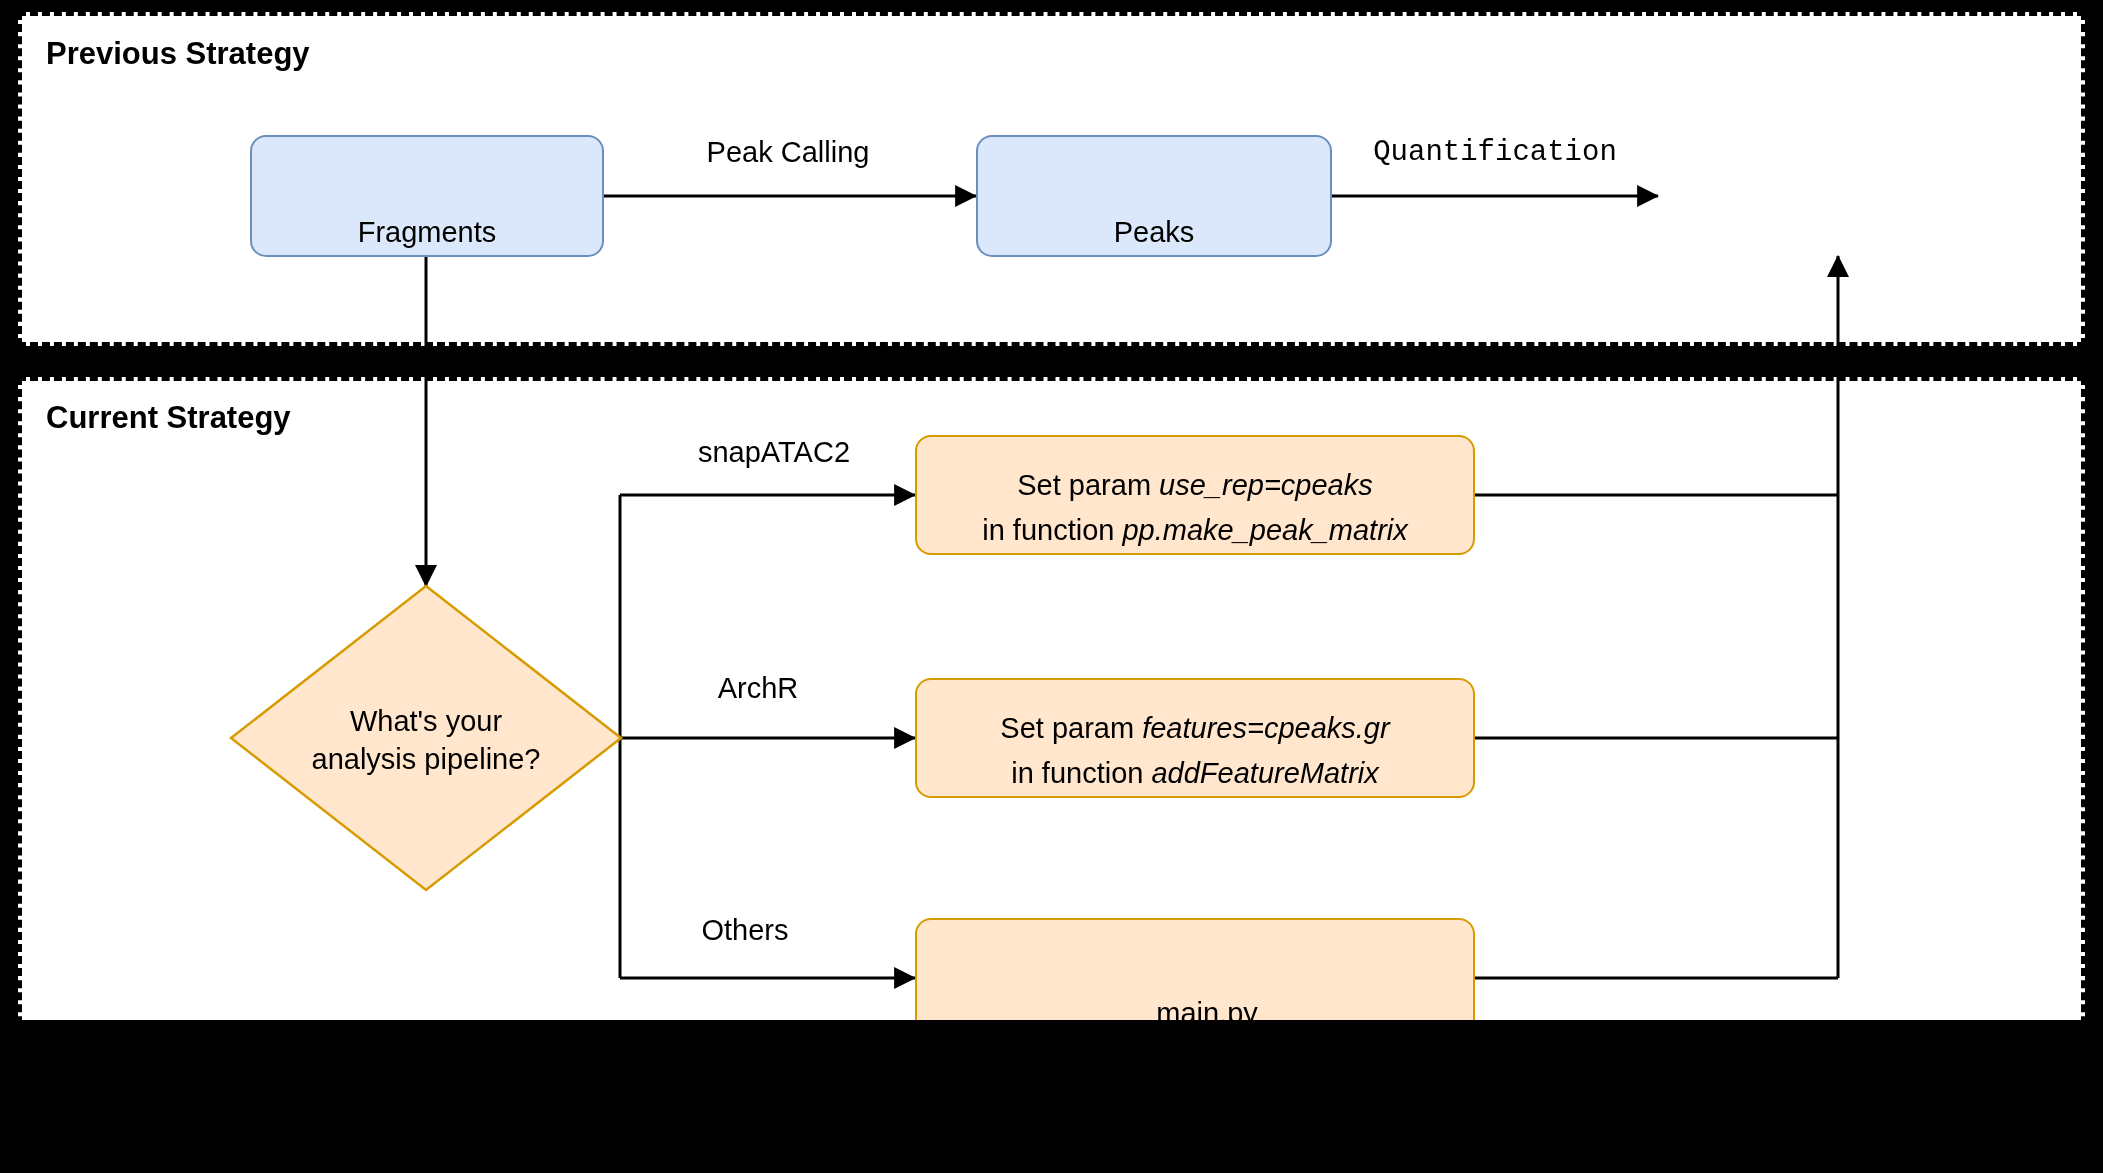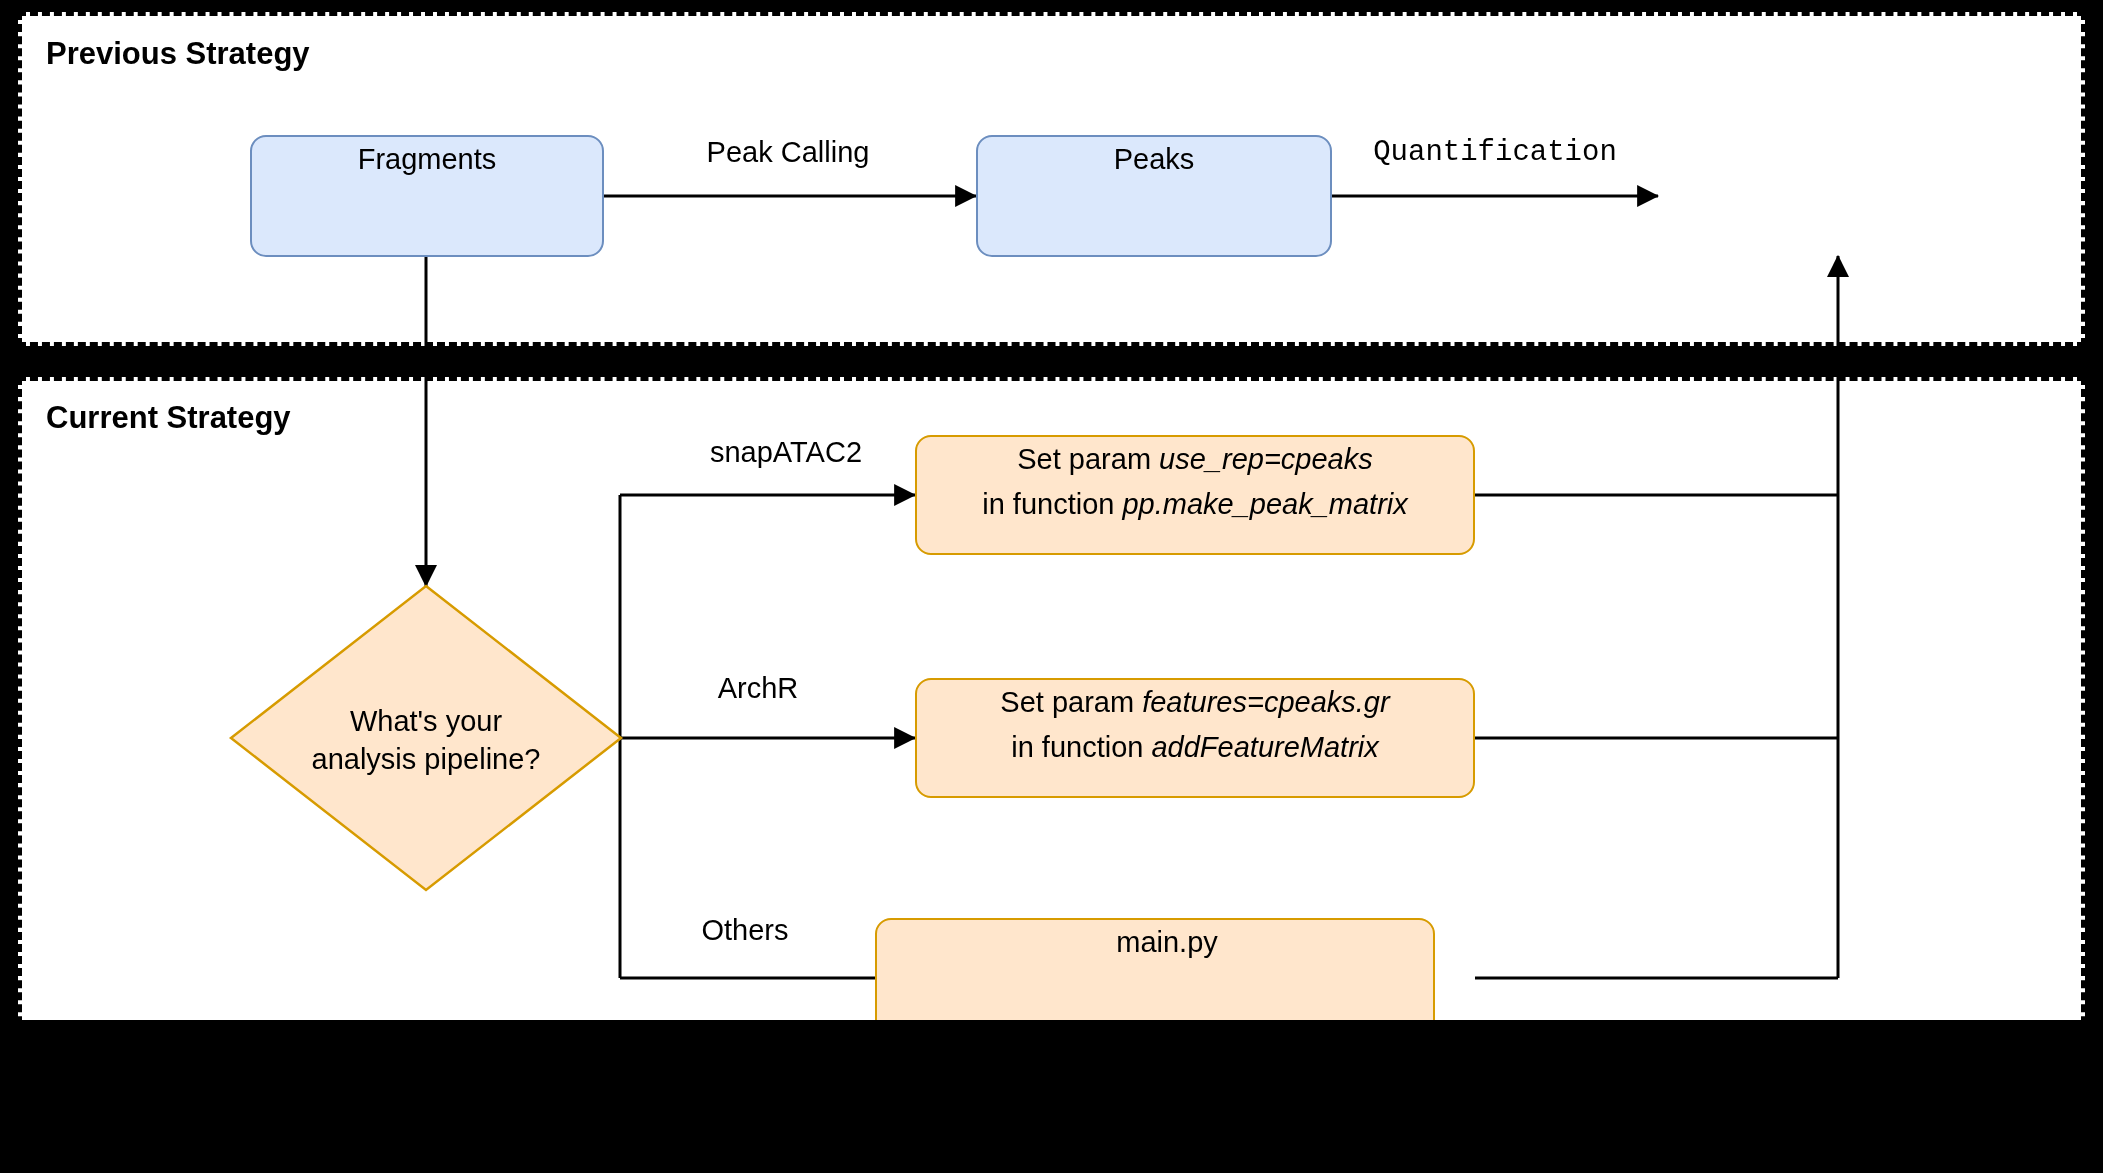--- a/index.html
+++ b/index.html
@@ -13,37 +13,37 @@
   }
   #section-previous{left:18px;top:12px;width:2067px;height:334px;}
   #section-current{left:18px;top:377px;width:2067px;height:780px;}
   .section-title{
     position:absolute;font-size:31px;font-weight:bold;z-index:4;white-space:nowrap;
   }
   #title-previous{left:46px;top:36px;}
   #title-current{left:46px;top:400px;}
   svg#wires{position:absolute;left:0;top:0;z-index:2;pointer-events:none;}
   .node{
-    position:absolute;z-index:3;display:flex;align-items:flex-start;justify-content:center;
+    position:absolute;z-index:3;display:flex;align-items:flex-end;justify-content:center;
     text-align:center;font-size:29px;line-height:45px;border-radius:16px;box-sizing:border-box;
   }
   .node.blue{background:#dbe8fc;border:2.5px solid #6c8ebf;}
   .node.orange{background:#ffe6cc;border:2.5px solid #d79b00;}
   #node-fragments{left:250px;top:135px;width:354px;height:122px;}
   #node-peaks{left:976px;top:135px;width:356px;height:122px;}
   #node-matrix{left:1658px;top:135px;width:360px;height:121px;}
   #node-snapatac2-action{left:915px;top:435px;width:560px;height:120px;}
   #node-archr-action{left:915px;top:678px;width:560px;height:120px;}
-  #node-others-action{left:875px;top:918px;width:560px;height:120px;padding-left:24px;}
+  #node-others-action{left:915px;top:918px;width:560px;height:120px;padding-left:24px;}
   .edge-label{
     position:absolute;z-index:4;font-size:29px;white-space:nowrap;transform:translateX(-50%);
   }
   #label-peak-calling{left:788px;top:136px;}
   #label-quantification{left:1495px;top:136px;font-family:Liberation Mono, monospace;}
-  #label-snapatac2{left:774px;top:436px;margin-left:12px;}
+  #label-snapatac2{left:774px;top:436px;}
   #label-archr{left:758px;top:672px;}
   #label-others{left:745px;top:914px;}
   #diamond-text{
     position:absolute;left:426px;top:740px;transform:translate(-50%,-50%);
     z-index:3;font-size:29px;line-height:38px;text-align:center;white-space:nowrap;
   }
   .it{font-style:italic;}
 </style>
 </head>
 <body>

